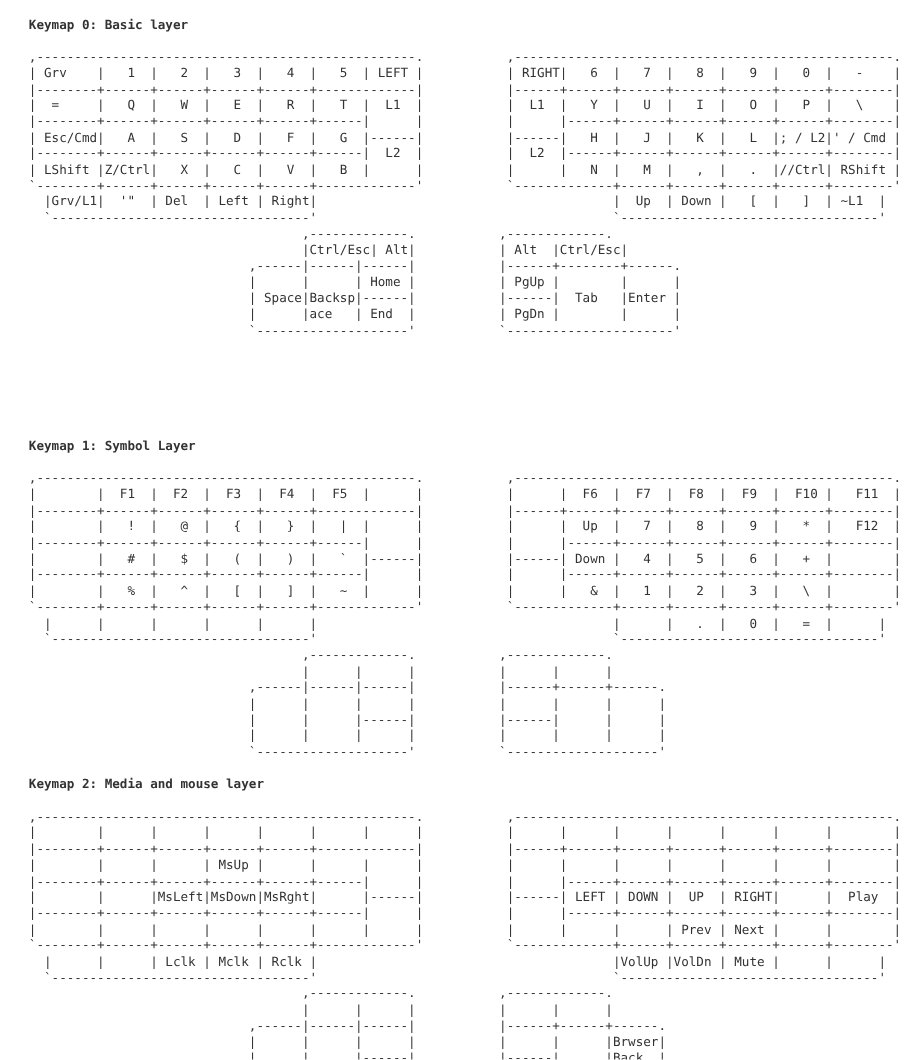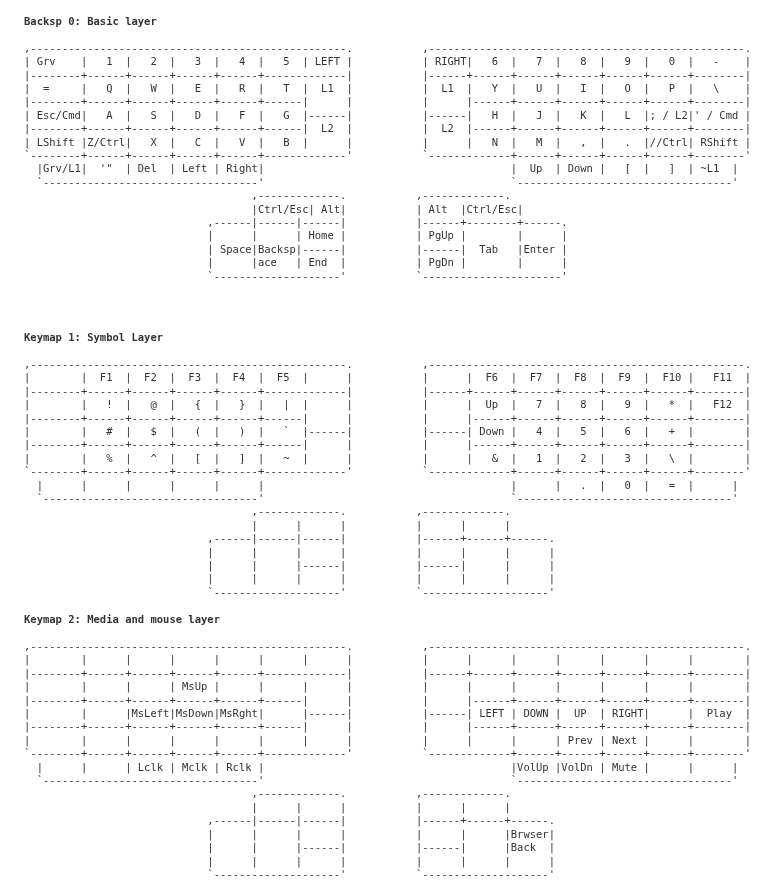--- a/index.html
+++ b/index.html
@@ -24,30 +24,30 @@
   }
   pre.art {
     font-family: "DejaVu Sans Mono", "Liberation Mono", monospace;
     font-size: 10.5px;
     font-weight: normal;
     line-height: 13.4px;
     color: #333333;
     white-space: pre;
     margin-top: 13.4px;
   }
-  section.gap-large { margin-top: 48px; }
+  section.gap-large { margin-top: 83px; }
   section.gap-small { margin-top: 14px; }
 </style>
 </head>
 <body>
 
 <main>
 
   <section>
-    <div class="section-title">Backsp 0: Basic layer</div>
+    <div class="section-title">Keymap 0: Basic layer</div>
     <pre class="art">,--------------------------------------------------.           ,--------------------------------------------------.
 | Grv    |   1  |   2  |   3  |   4  |   5  | LEFT |           | RIGHT|   6  |   7  |   8  |   9  |   0  |   -    |
 |--------+------+------+------+------+-------------|           |------+------+------+------+------+------+--------|
 |  =     |   Q  |   W  |   E  |   R  |   T  |  L1  |           |  L1  |   Y  |   U  |   I  |   O  |   P  |   \    |
 |--------+------+------+------+------+------|      |           |      |------+------+------+------+------+--------|
 | Esc/Cmd|   A  |   S  |   D  |   F  |   G  |------|           |------|   H  |   J  |   K  |   L  |; / L2|' / Cmd |
 |--------+------+------+------+------+------|  L2  |           |  L2  |------+------+------+------+------+--------|
 | LShift |Z/Ctrl|   X  |   C  |   V  |   B  |      |           |      |   N  |   M  |   ,  |   .  |//Ctrl| RShift |
 `--------+------+------+------+------+-------------'           `-------------+------+------+------+------+--------'
   |Grv/L1|  '"  | Del  | Left | Right|                                       |  Up  | Down |   [  |   ]  | ~L1  |

